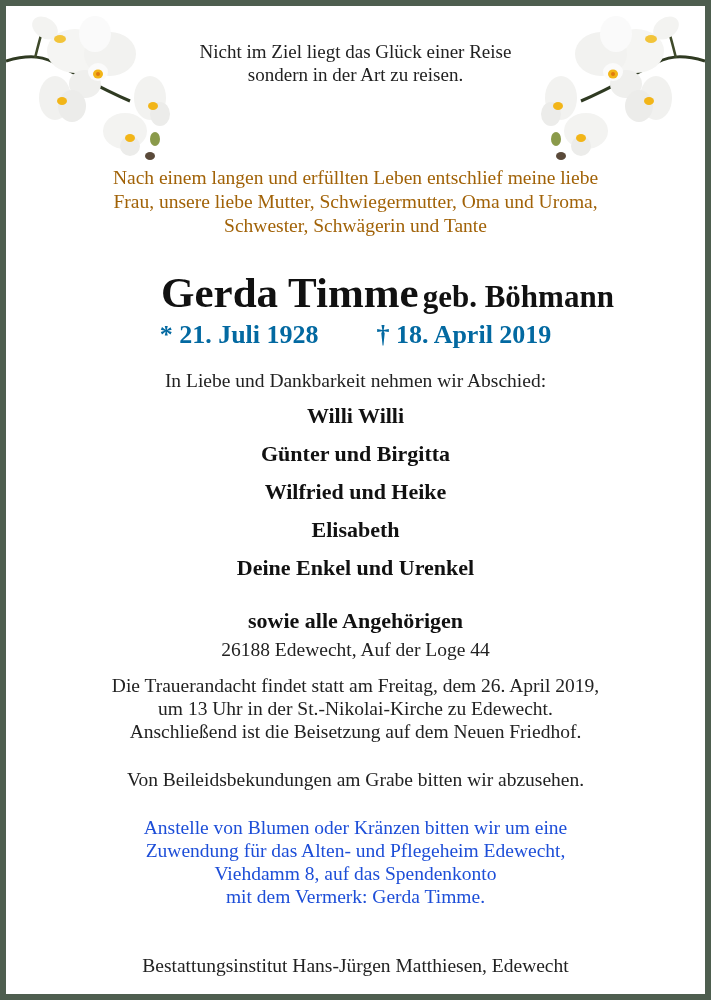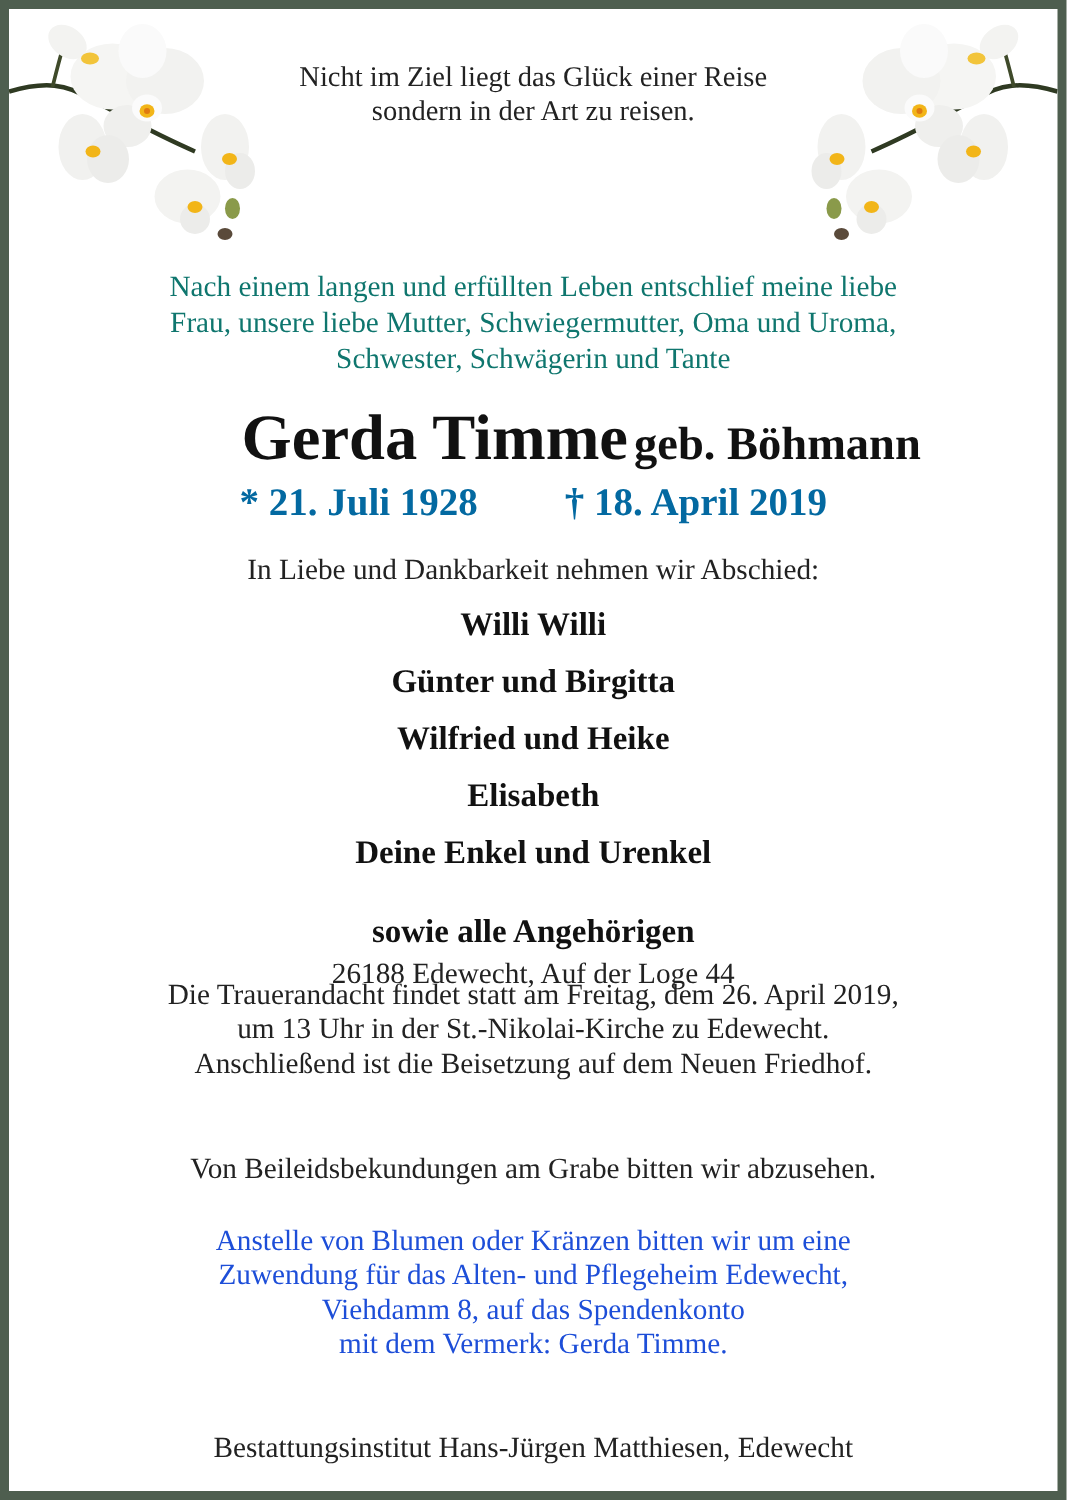--- a/index.html
+++ b/index.html
@@ -4,31 +4,31 @@
 <style>
   html, body { margin:0; padding:0; }
   body { width:711px; height:1000px; background:#4e5e4f; position:relative; overflow:hidden; }
   .page {
     position:absolute; left:6px; top:6px; width:699px; height:988px;
     background:#ffffff; overflow:hidden;
     font-family:"Liberation Serif","DejaVu Serif",serif; color:#1a1a1a;
   }
   .center { position:absolute; left:0; width:699px; text-align:center; }
   .motto { top:34px; font-size:19px; line-height:23px; color:#222; }
-  .intro { top:174px; font-size:19.5px; line-height:24px; color:#0f766e; }
+  .intro { top:160px; font-size:19.5px; line-height:24px; color:#a16207; }
   .name { top:262px; font-weight:bold; color:#111; line-height:50px;margin-left:32px; }
   .name .main { font-size:43px; }
   .name .maiden { font-size:31px; }
   .dates { top:316px; font-weight:bold; font-size:26px; line-height:26px; color:#0369a1; }
   .dates span { display:inline-block; }
   .dates .gap { width:58px; }
   .farewell { top:362px; font-size:19.5px; line-height:26px; color:#222; }
   .mourner { font-weight:bold; font-size:22px; color:#111; line-height:26px; }
   .address { top:632px; font-size:19.5px; line-height:24px; color:#222; }
-  .service { top:646px; font-size:19.5px; line-height:23px; color:#222; }
+  .service { top:668px; font-size:19.5px; line-height:23px; color:#222; }
   .condolence { top:762px; font-size:19.5px; line-height:24px; color:#222; }
   .donation { top:810px; font-size:19.5px; line-height:23px; color:#1d4ed8; }
   .undertaker { top:948px; font-size:19.5px; line-height:24px; color:#222; }
   .orchid { position:absolute; top:0; width:180px; height:160px; }
   .orchid.left { left:-6px; }
   .orchid.right { right:-6px; transform:scaleX(-1); }
 </style>
 </head>
 <body>
 

